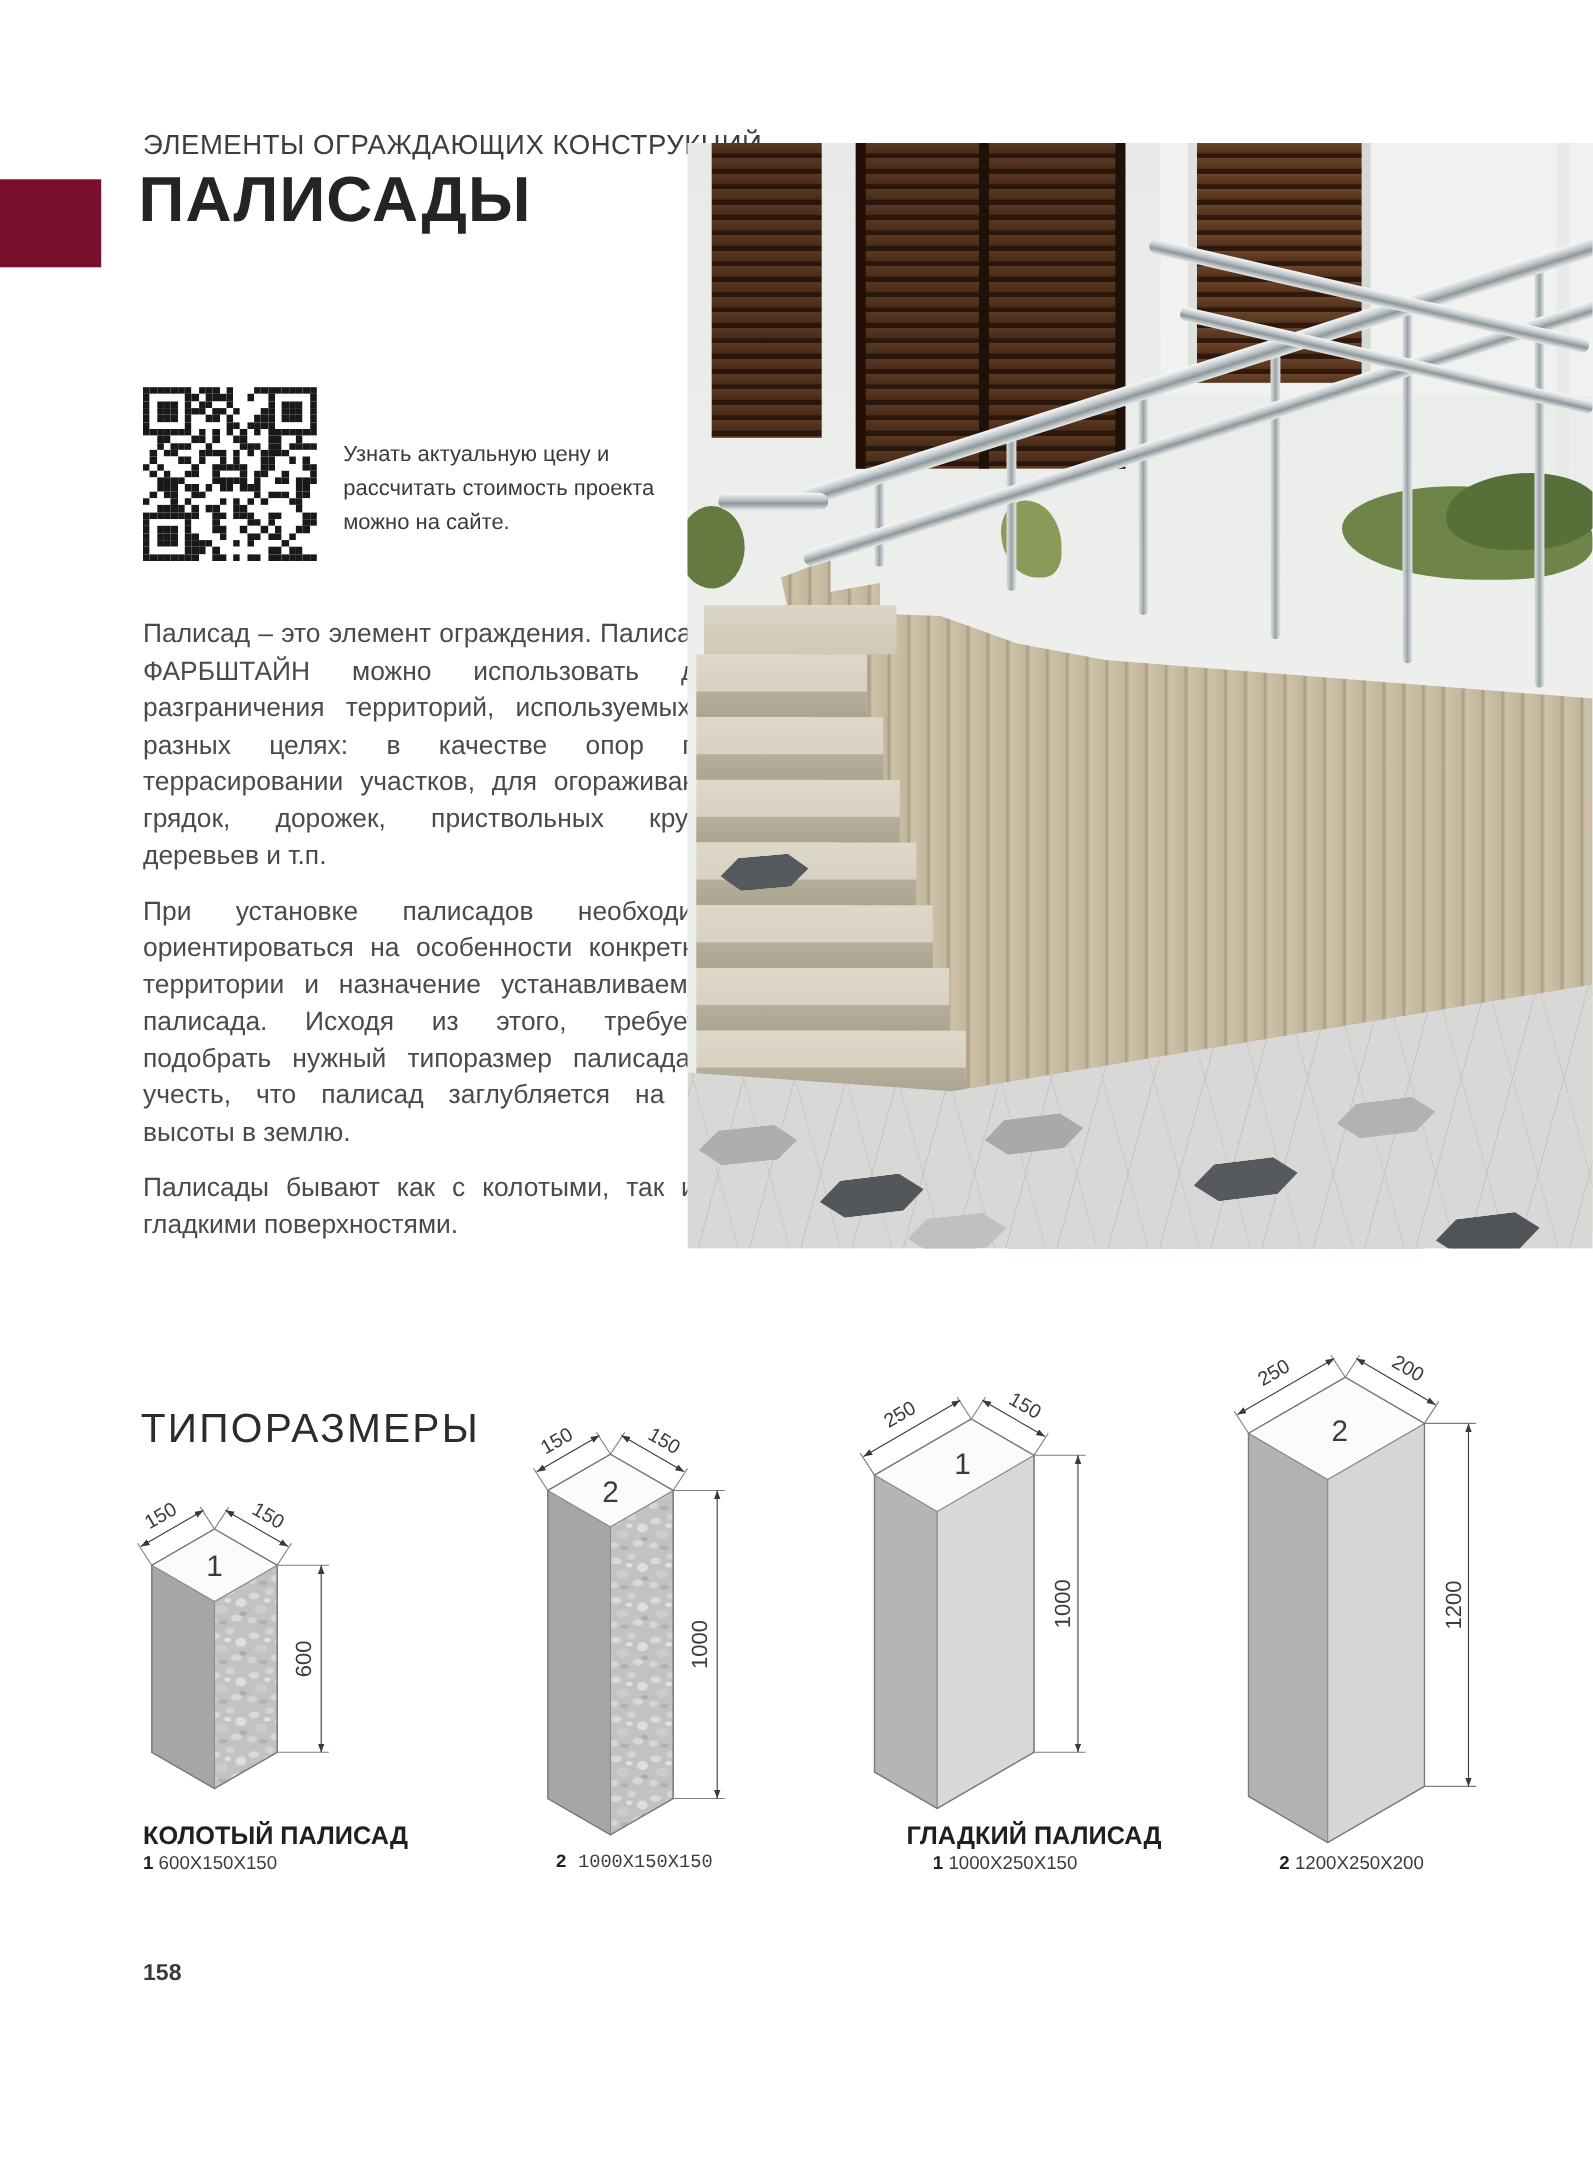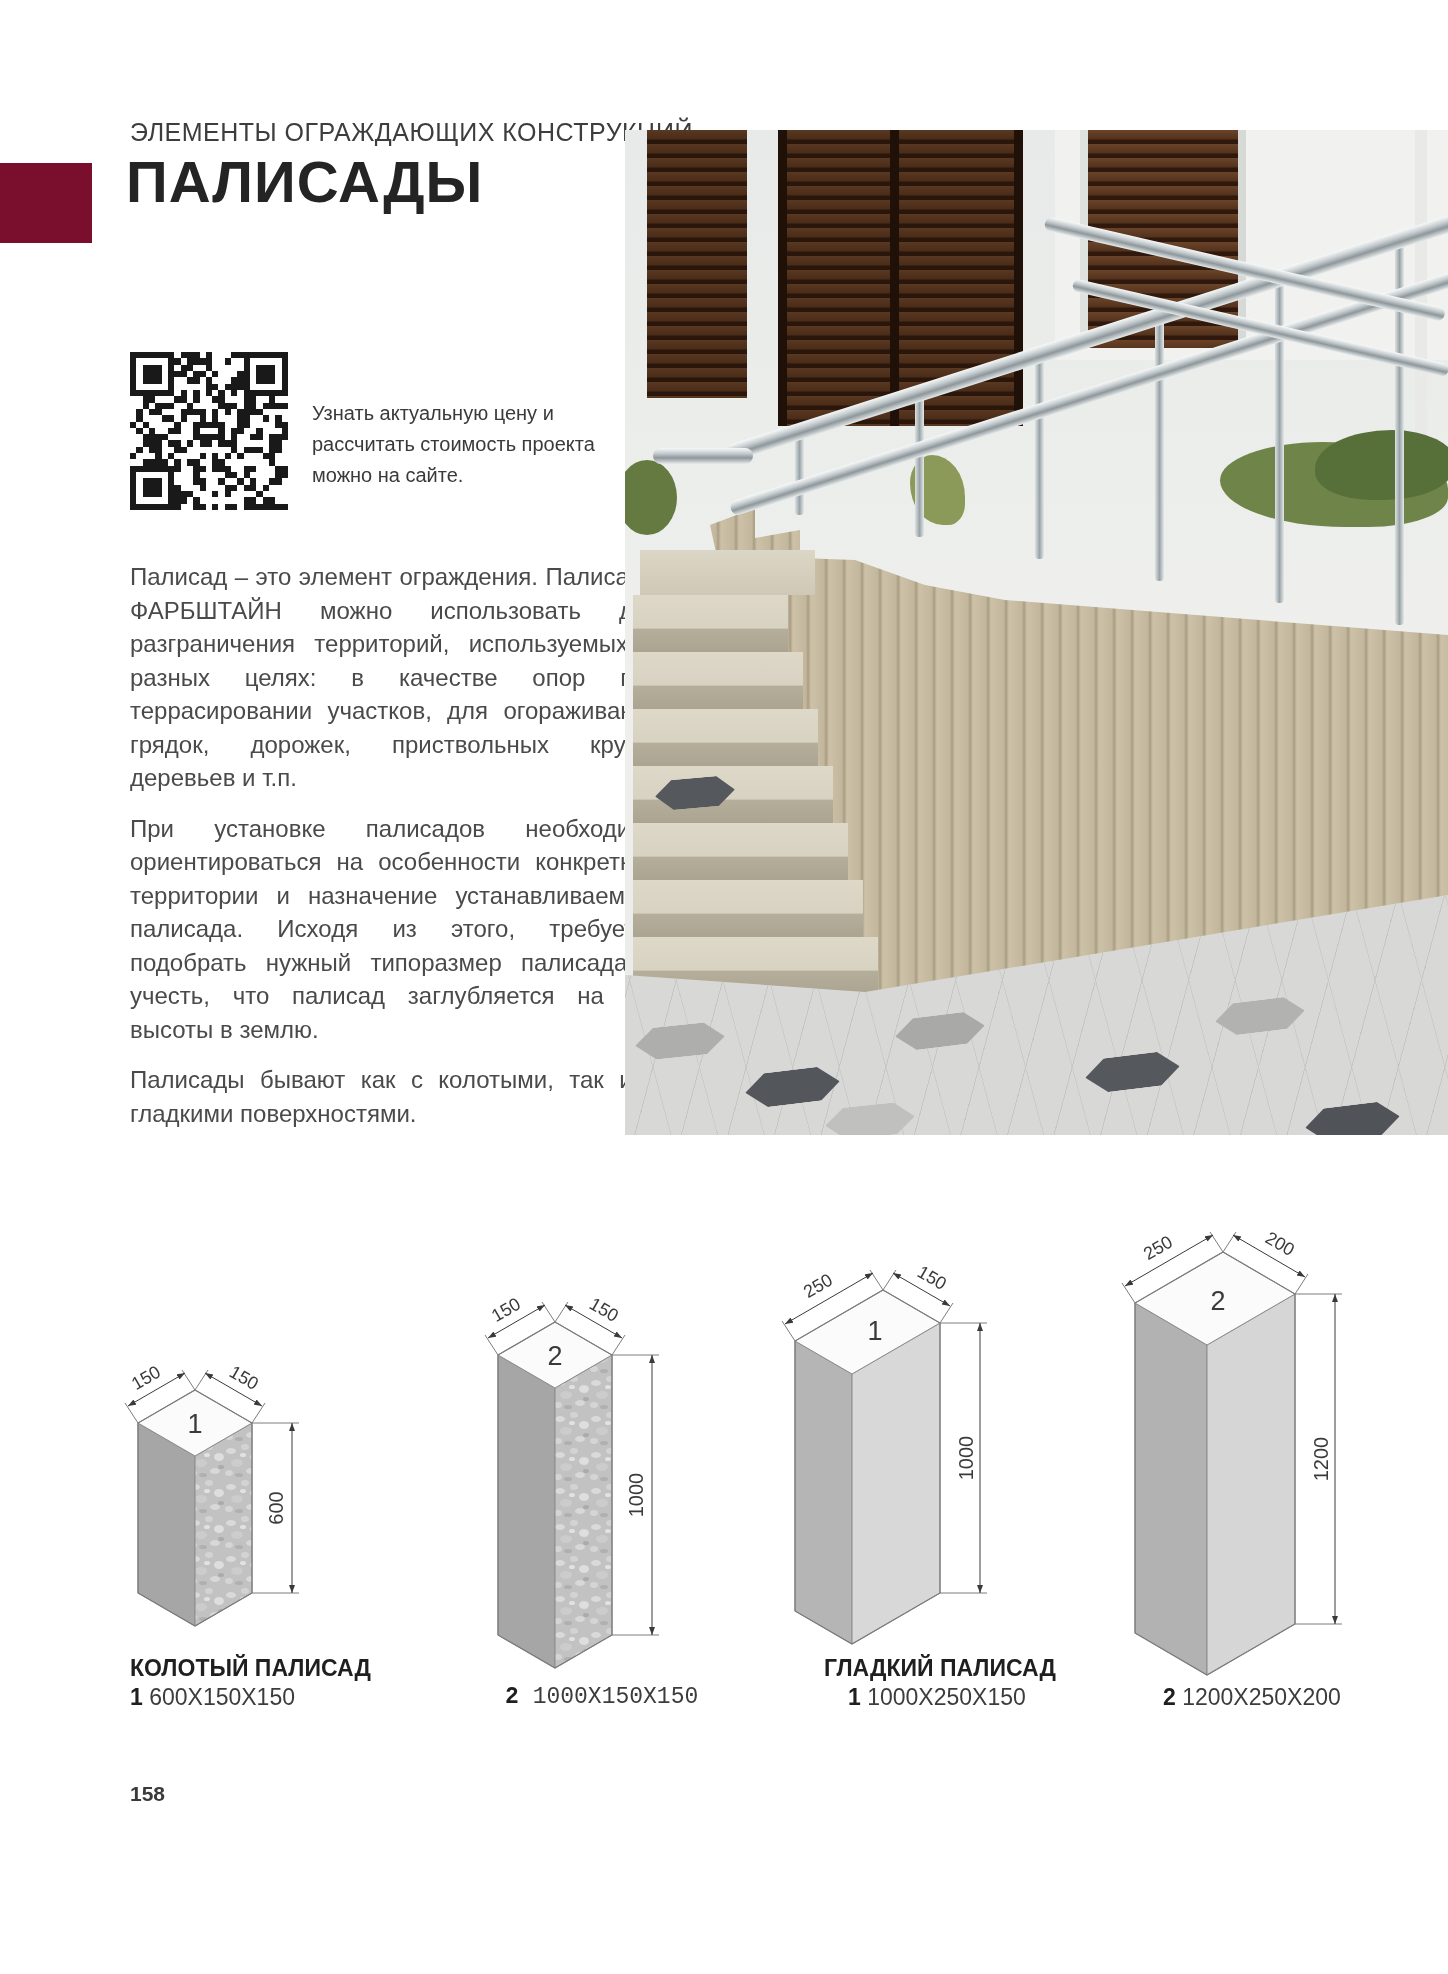--- a/index.html
+++ b/index.html
@@ -28,21 +28,21 @@
         border-radius:9px;transform-origin:left center;}
   .post{background:linear-gradient(90deg,#dde2e3,#9aa3a7 50%,#e5e9e9);border-radius:4px;}
   .step{background:linear-gradient(180deg,#ded8c8 0%,#d8d2c2 58%,#b5ae9b 60%,#aba490 100%);}
   .tile{clip-path:polygon(22% 0,78% 0,100% 50%,78% 100%,22% 100%,0 50%);}
   
   .ts-heading{left:128px;top:1278px;font-size:37px;letter-spacing:2px;color:#2c2c2c;}
   .diag text{font-family:"Liberation Sans",sans-serif;fill:#3a3a3a;}
   .dimtxt{font-size:18px;}
   .numtxt{font-size:27px;}
   .lab-h{font-size:23px;font-weight:bold;color:#1f1f1f;}
-  .lab-i{font-size:23px;color:#3c3c3c;}
+  .lab-i{font-size:17px;color:#3c3c3c;}
   .lab-i b{color:#1f1f1f;}
   
   .footer-num{left:130px;top:1782px;font-size:21px;color:#3a3a3a;font-weight:bold;}
   .footer-bc{left:216px;top:1782px;font-size:21px;color:#3a3a3a;letter-spacing:.3px;}
   .footer-bc b{color:#161616;}
 </style>
 </head>
 <body>
 
 <div class="page">
@@ -757,20 +757,21 @@
     <div class="ph post" style="left:650px;top:149px;width:9px;height:324px;"></div>
     <div class="ph post" style="left:770px;top:110px;width:9px;height:385px;"></div>
 
     <div class="ph tube" style="left:106px;top:372px;width:770px;height:15px;transform:rotate(-17.7deg);"></div>
     <div class="ph tube" style="left:102px;top:316px;width:775px;height:17px;transform:rotate(-17.7deg);"></div>
     <div class="ph tube" style="left:28px;top:318px;width:100px;height:16px;"></div>
     <div class="ph tube" style="left:420px;top:86px;width:410px;height:14px;transform:rotate(13deg);"></div>
     <div class="ph tube" style="left:448px;top:148px;width:385px;height:13px;transform:rotate(13deg);"></div>
   </div>
 
+  <div class="abs ts-heading">ТИПОРАЗМЕРЫ</div>
 
   <svg class="abs diag" style="left:45px;top:1335px;" width="300" height="305" viewBox="0 0 300 305">
     <polygon points="93,88 150,121 150,291 93,258" fill="#a6a6a6" stroke="#8c8c8c" stroke-width="1"></polygon>
     <polygon points="150,121 207,88 207,258 150,291" fill="url(#splitTex)" stroke="#8c8c8c" stroke-width="1"></polygon>
     <polygon points="150,55 207,88 150,121 93,88" fill="#fbfbfb" stroke="#8c8c8c" stroke-width="1"></polygon>
     <polygon points="150,55 207,88 207,258 150,291 93,258 93,88" fill="none" stroke="#7c7c7c" stroke-width="1.2"></polygon>
     <line x1="80" y1="68" x2="93" y2="88" stroke="#7c7c7c" stroke-width="1"></line>
     <line x1="137" y1="35" x2="150" y2="55" stroke="#7c7c7c" stroke-width="1"></line>
     <line x1="83" y1="71" x2="140" y2="38" stroke="#3a3a3a" stroke-width="1" marker-start="url(#arrS)" marker-end="url(#arrE)"></line>
     <text class="dimtxt" x="104" y="48" text-anchor="middle" transform="rotate(-30 104 48)">150</text>

